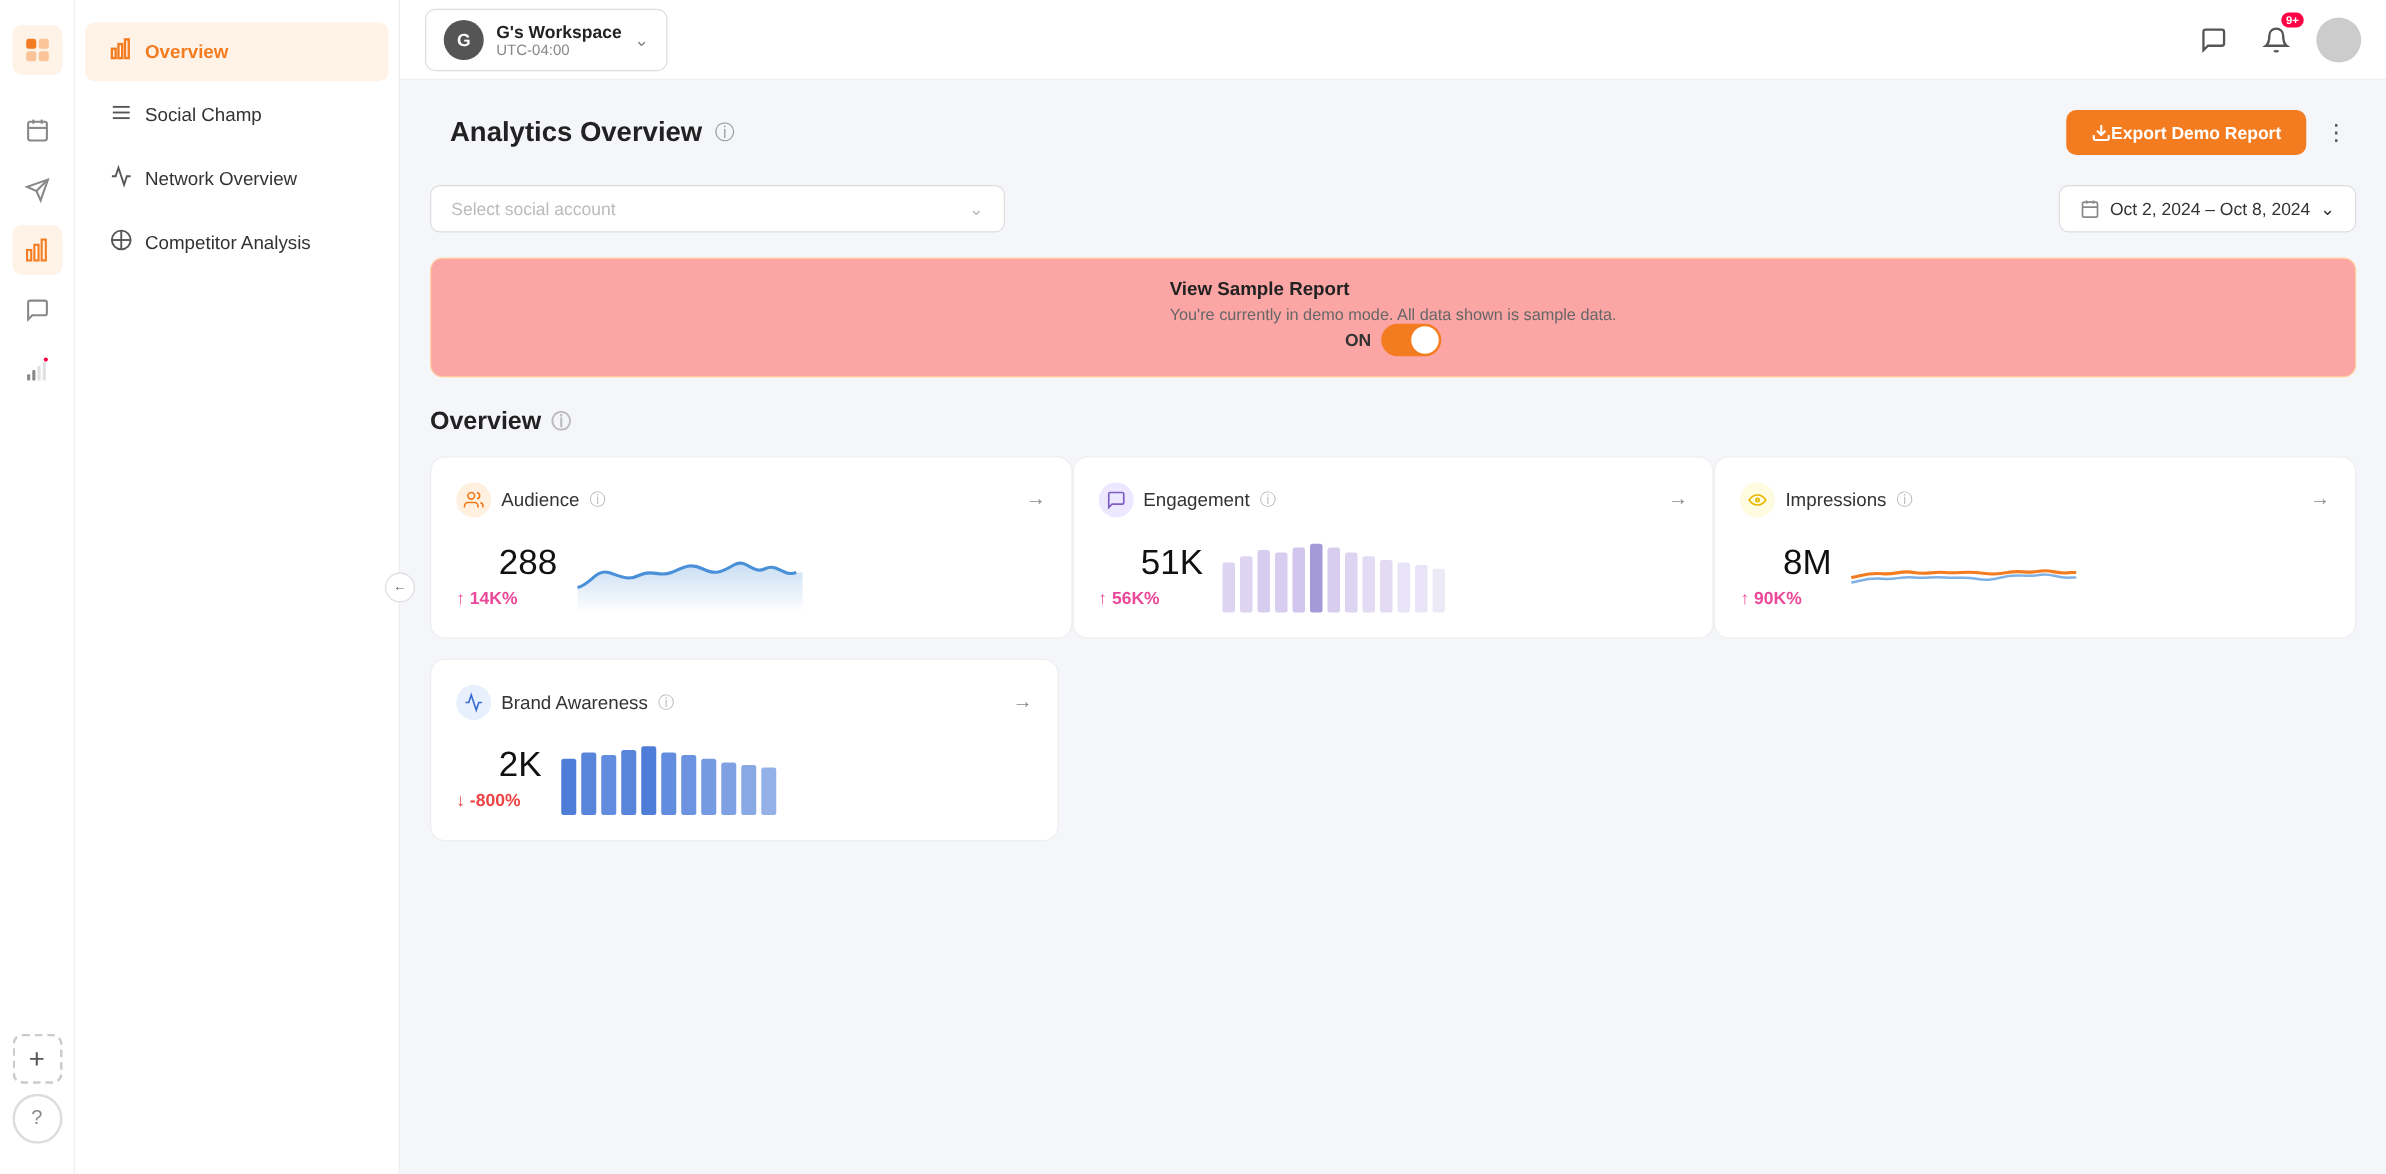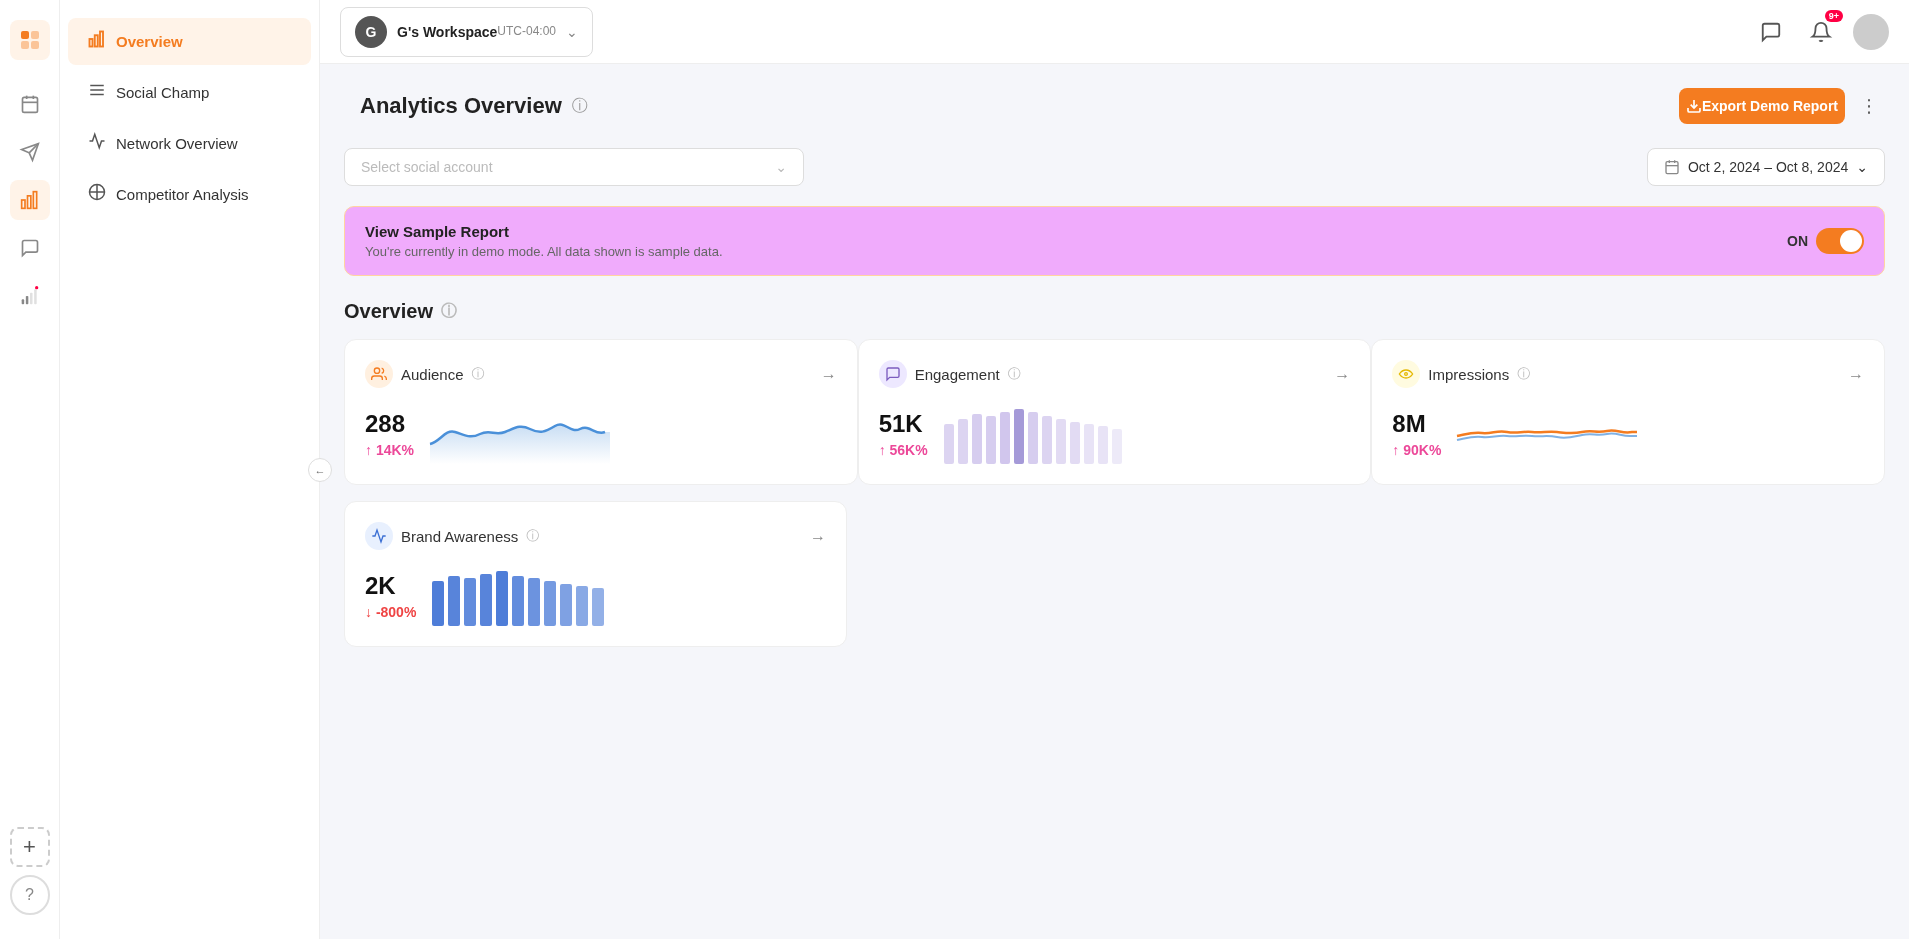--- a/index.html
+++ b/index.html
@@ -67,21 +67,21 @@
     .workspace-selector {
       display: flex; align-items: center; gap: 10px;
       border: 1px solid #ddd; border-radius: 8px; padding: 8px 14px;
       cursor: pointer; background: #fff;
     }
     .workspace-avatar {
       width: 32px; height: 32px; background: #555; border-radius: 50%;
       display: flex; align-items: center; justify-content: center;
       color: #fff; font-weight: bold; font-size: 14px;
     }
-    .workspace-info { display: flex; flex-direction: row; }
+    .workspace-info { display: flex; flex-direction: column; }
     .workspace-name { font-weight: 600; font-size: 14px; color: #222; }
     .workspace-tz { font-size: 12px; color: #888; }
     .topbar-right { display: flex; align-items: center; gap: 14px; }
     .topbar-icon { width: 36px; height: 36px; display: flex; align-items: center; justify-content: center; cursor: pointer; color: #555; font-size: 18px; border-radius: 50%; }
     .notif-wrapper { position: relative; }
     .notif-badge {
       position: absolute; top: -4px; right: -4px;
       background: #f04; color: #fff; font-size: 9px; font-weight: bold;
       border-radius: 10px; padding: 1px 4px; min-width: 16px; text-align: center;
     }
@@ -93,21 +93,21 @@
     
     .page-header {
       display: flex; align-items: center; justify-content: space-between;
       margin-bottom: 24px;
     }
     .page-title-group { display: flex; align-items: center; gap: 10px; }
     .page-title { font-size: 22px; font-weight: 700; color: #222; margin-left: 16px; }
     .info-icon { color: #999; font-size: 16px; cursor: pointer; }
     .export-btn {
       background: #f47c20; color: #fff; border: none; border-radius: 8px;
-      padding: 10px 7px; font-size: 14px; font-weight: 600; cursor: pointer;
+      padding: 10px 20px; font-size: 14px; font-weight: 600; cursor: pointer;
       display: flex; align-items: center; gap: 0;
     }
     .more-btn { width: 32px; height: 32px; display: flex; align-items: center; justify-content: center; cursor: pointer; color: #555; font-size: 18px; border-radius: 4px; }
     .header-right { display: flex; align-items: center; gap: 8px; }
 
     
     .filters-row { display: flex; align-items: center; gap: 16px; margin-bottom: 20px; }
     .account-select {
       flex: 1; max-width: 460px;
       border: 1px solid #ddd; border-radius: 8px; padding: 10px 16px;
@@ -115,24 +115,25 @@
       cursor: pointer; color: #bbb; font-size: 14px;
     }
     .date-select {
       border: 1px solid #ddd; border-radius: 8px; padding: 10px 16px;
       background: #fff; display: flex; align-items: center; gap: 8px;
       cursor: pointer; color: #333; font-size: 14px; margin-left: auto;
     }
 
     
     .demo-banner {
-      background: #f0abfc; border: 1px solid #ffd4a0;
+      background: #fca5a5; border: 1px solid #ffd4a0;
       border-radius: 10px; padding: 16px 20px;
       display: flex; align-items: center; justify-content: space-between;
       margin-bottom: 24px;
+      flex-direction: column;
     }
     .demo-text h3 { font-size: 15px; font-weight: 700; color: #222; margin-bottom: 4px; }
     .demo-text p { font-size: 13px; color: #666; }
     .toggle-wrap { display: flex; align-items: center; gap: 8px; font-weight: 700; font-size: 14px; color: #333; }
     .toggle {
       width: 48px; height: 26px; background: #f47c20; border-radius: 13px;
       display: flex; align-items: center; padding: 2px; cursor: pointer;
       position: relative;
     }
     .toggle-knob {
@@ -151,21 +152,21 @@
     }
     .card-header { display: flex; align-items: center; justify-content: space-between; margin-bottom: 16px; }
     .card-title-group { display: flex; align-items: center; gap: 8px; font-size: 15px; font-weight: 500; color: #333; }
     .card-icon { width: 28px; height: 28px; border-radius: 50%; display: flex; align-items: center; justify-content: center; font-size: 14px; }
     .card-icon.orange { background: #fff0e0; }
     .card-icon.purple { background: #ede8ff; }
     .card-icon.yellow { background: #fffbe0; }
     .card-arrow { color: #888; font-size: 16px; cursor: pointer; }
 
     .card-body { display: flex; align-items: center; justify-content: space-between; }
-    .card-value { font-size: 24px; font-weight: 700; color: #111; }
+    .card-value { font-size: 28px; font-weight: 400; color: #111; margin-left: 34px; }
     .card-change { font-size: 14px; font-weight: 600; margin-top: 4px; }
     .card-change.up { color: #ec4899; }
     .card-change.down { color: #ef4444; }
     .card-chart { flex: 1; margin-left: 16px; height: 60px; }
 
     
     .cards-bottom { display: grid; grid-template-columns: repeat(3, 1fr); gap: 16px; }
 
     
     svg { overflow: visible; }

